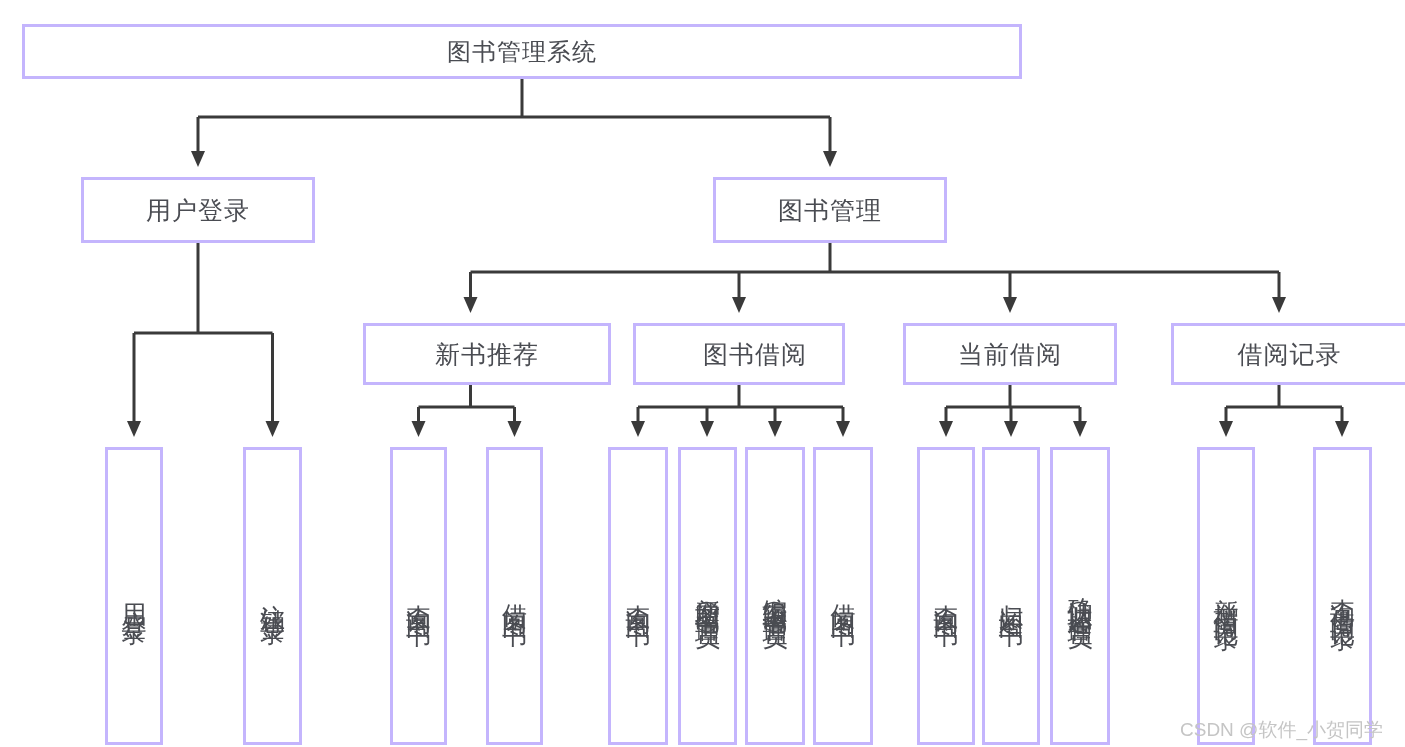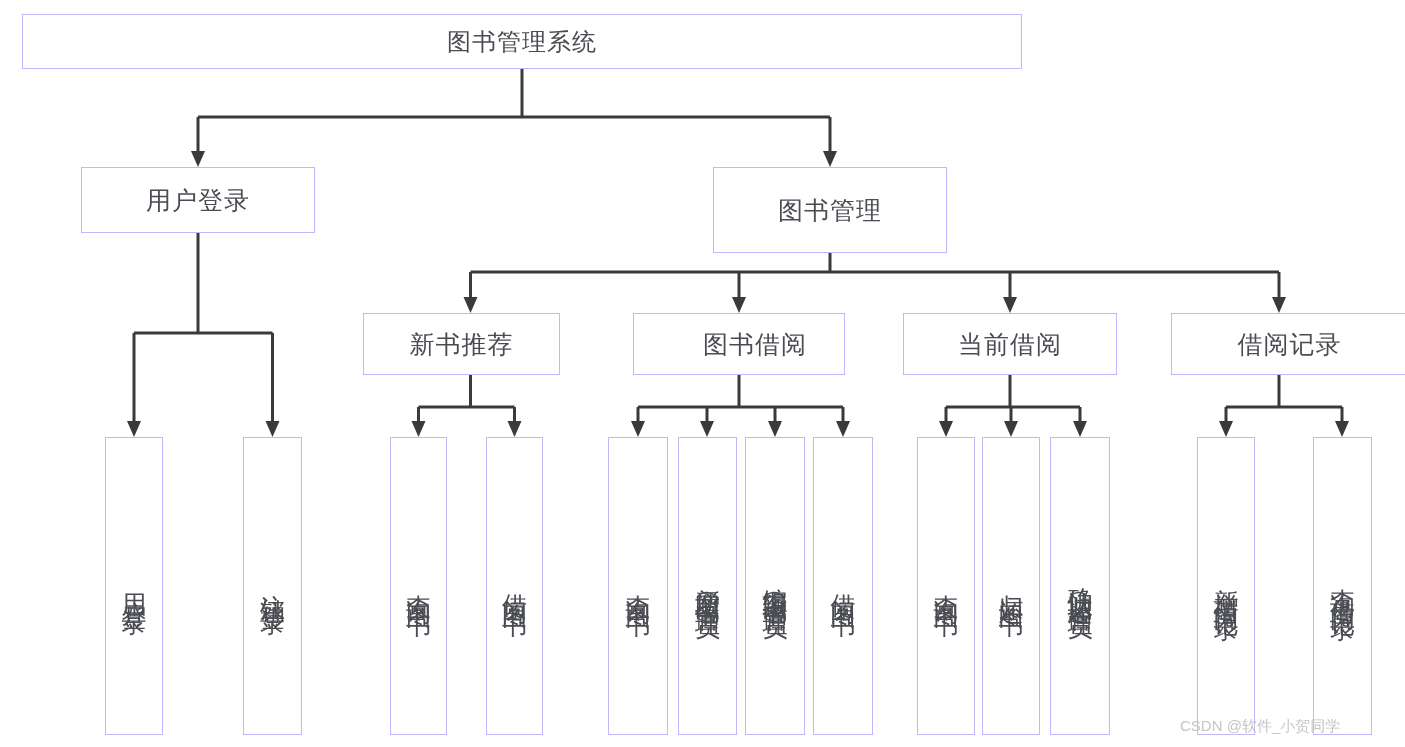--- a/index.html
+++ b/index.html
@@ -14,35 +14,36 @@
   #connectors {
     position: absolute;
     left: 0; top: 0;
     width: 1405px; height: 747px;
     pointer-events: none;
   }
   .box {
     position: absolute;
     box-sizing: border-box;
     background: #ffffff;
-    border: 1px solid #c4b5fd;
+    border: 3px solid #c4b5fd;
     display: flex;
     align-items: center;
     justify-content: center;
     color: #4a4c52;
     font-size: 25px;
     letter-spacing: 1px;
     white-space: nowrap;
     z-index: 2;
+    margin-top: 10px;
   }
   .root-box   { left: 22px;  top: 14px;  width: 1000px; height: 55px; font-size: 24px; }
   .b-user     { left: 81px;  top: 167px; width: 234px;  height: 66px; }
-  .b-mgmt     { left: 713px; top: 167px; width: 234px;  height: 86px; }
+  .b-mgmt     { left: 713px; top: 167px; width: 234px;  height: 66px; }
   .b-l3       { top: 313px;  height: 62px; }
-  .b-new      { left: 363px;  width: 197px; }
+  .b-new      { left: 363px;  width: 248px; }
   .b-borrow   { left: 633px;  width: 212px; padding-left: 32px; }
   .b-current  { left: 903px;  width: 214px; text-align: center; }
   .b-records  { left: 1171px; width: 237px; }
   .leaf       { top: 437px; height: 298px; }
   .vtext {
     writing-mode: vertical-rl;
     text-orientation: mixed;
     letter-spacing: 6px;
     line-height: 1;
     font-size: 25px;
@@ -59,21 +60,21 @@
   .lf8  { left: 813px;  width: 60px; }
   .lf9  { left: 917px;  width: 58px; }
   .lf10 { left: 982px;  width: 58px; }
   .lf11 { left: 1050px; width: 60px; }
   .lf12 { left: 1197px; width: 58px; }
   .lf13 { left: 1313px; width: 59px; }
   #watermark {
     position: absolute;
     left: 1180px;
     top: 717px;
-    font-size: 15px;
+    font-size: 19px;
     color: #c5c5c5;
     z-index: 5;
     white-space: nowrap;
   }
   path { stroke: #3a3a3a; stroke-width: 3; fill: none; }
   polygon { fill: #3a3a3a; stroke: none; }
 </style>
 </head>
 <body>
 

